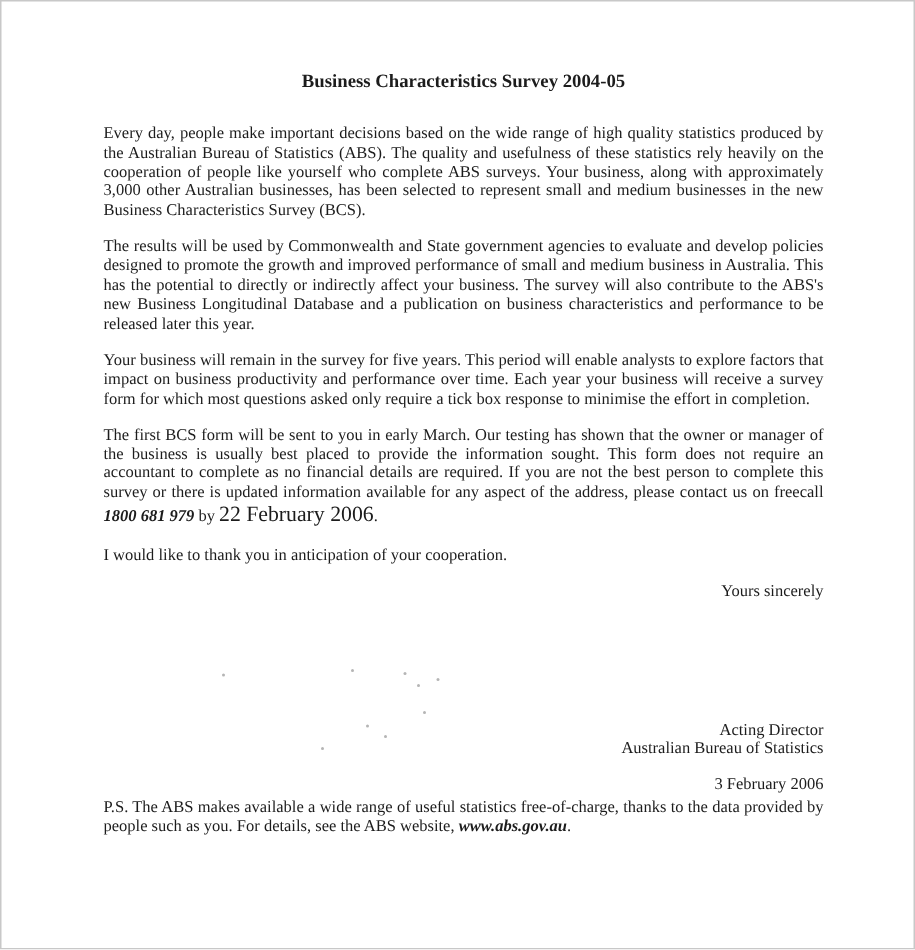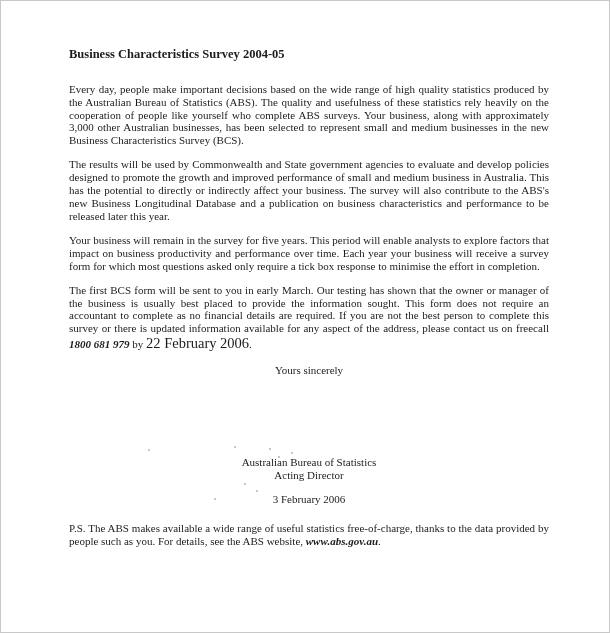--- a/index.html
+++ b/index.html
@@ -20,42 +20,43 @@
   }
   .content {
     position: absolute;
     left: 68px;
     top: 46px;
     width: 480px;
   }
   .title {
     font-size: 12.5px;
     font-weight: 700;
+    text-align: center;
     margin: 0 0 21px 0;
     line-height: 15px;
   }
   .para {
     font-size: 11px;
     line-height: 12.8px;
     text-align: justify;
     margin: 0 0 11.5px 0;
   }
   .line {
     font-size: 11px;
     line-height: 12.8px;
-    text-align: center;
+    text-align: right;
     margin: 0;
   }
   .sg-n { font-weight: 400; font-style: normal; }
   .sg-b { font-weight: 700; font-style: italic; }
   .sg-i { font-style: italic; }
   .sg-B { font-weight: 400; font-size: 14.5px; line-height: 17px; }
   .sig-space { height: 80px; }
   .sig-block { margin: 0 0 11px 0; }
-  .date-line { margin: 0 0 16px 0; }
+  .date-line { margin: 0 0 2px 0; }
   .speck {
     position: absolute;
     width: 2px;
     height: 2px;
     border-radius: 50%;
     background: #b5b5b5;
   }
 </style>
 </head>
 <body>
@@ -67,28 +68,29 @@
 
     <p class="para"><span class="sg-n">Every day, people make important decisions based on the wide range of high quality statistics produced by the Australian Bureau of Statistics (ABS).  The quality and usefulness of these statistics rely heavily on the cooperation of people like yourself who complete ABS surveys. Your business, along with approximately 3,000 other Australian businesses, has been selected to represent small and medium businesses in the new Business Characteristics Survey (BCS).</span></p>
 
     <p class="para"><span class="sg-n">The results will be used by Commonwealth and State government agencies to evaluate and develop policies designed to promote the growth and improved performance of small and medium business in Australia. This has the potential to directly or indirectly affect your business. The survey will also contribute to the ABS's new Business Longitudinal Database and a publication on business characteristics and performance to be released later this year.</span></p>
 
     <p class="para"><span class="sg-n">Your business will remain in the survey for five years. This period will enable analysts to explore factors that impact on business productivity and performance over time.  Each year your business will receive a survey form for which most questions asked only require a tick box response to minimise the effort in completion.</span></p>
 
 
     <p class="para"><span class="sg-n">The first BCS form will be sent to you in early March.  Our testing has shown that the owner or manager of the business is usually best placed to provide the information sought.  This form does not require an accountant to complete as no financial details are required.  If you are not the best person to complete this survey or there is updated information available for any aspect of the address, please contact us on freecall </span><span class="sg-b">1800 681 979</span><span class="sg-n"> by </span><span class="sg-B">22 February 2006</span><span class="sg-n">.</span></p>
 
+    <p class="para">I would like to thank you in anticipation of your cooperation.</p>
 
     <p class="line">Yours sincerely</p>
 
     <div class="sig-space"></div>
 
     <div class="sig-block">
+      <p class="line">Acting Director</p>
       <p class="line">Australian Bureau of Statistics</p>
-      <p class="line">Acting Director</p>
     </div>
 
     <p class="line date-line">3 February 2006</p>
 
     <p class="para"><span class="sg-n">P.S. The ABS makes available a wide range of useful statistics free-of-charge, thanks to the data provided by people such as you.  For details, see the ABS website, </span><span class="sg-b">www.abs.gov.au</span><span class="sg-n">.</span></p>
 
   </div>
 
   <div class="speck" style="left:147px; top:448px;"></div>
   <div class="speck" style="left:233px; top:445px;"></div>

